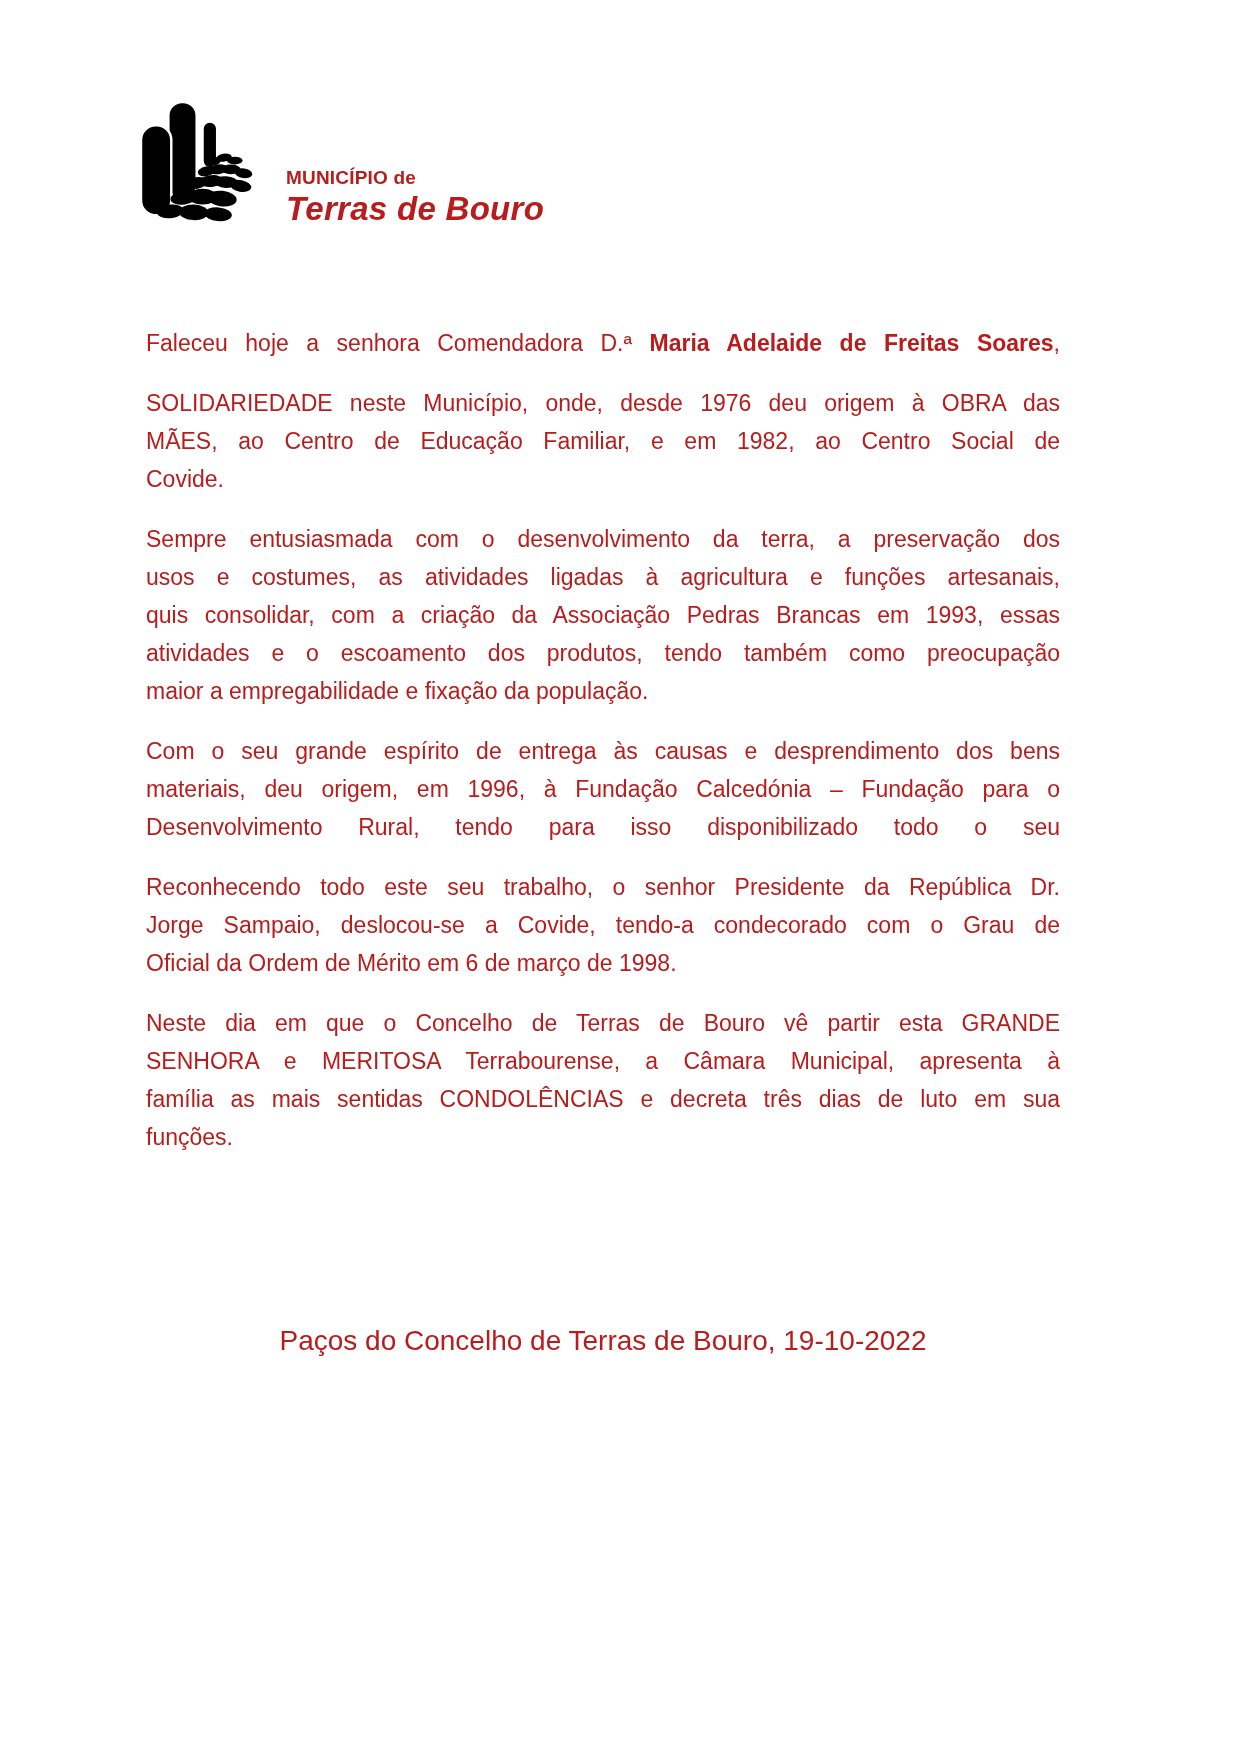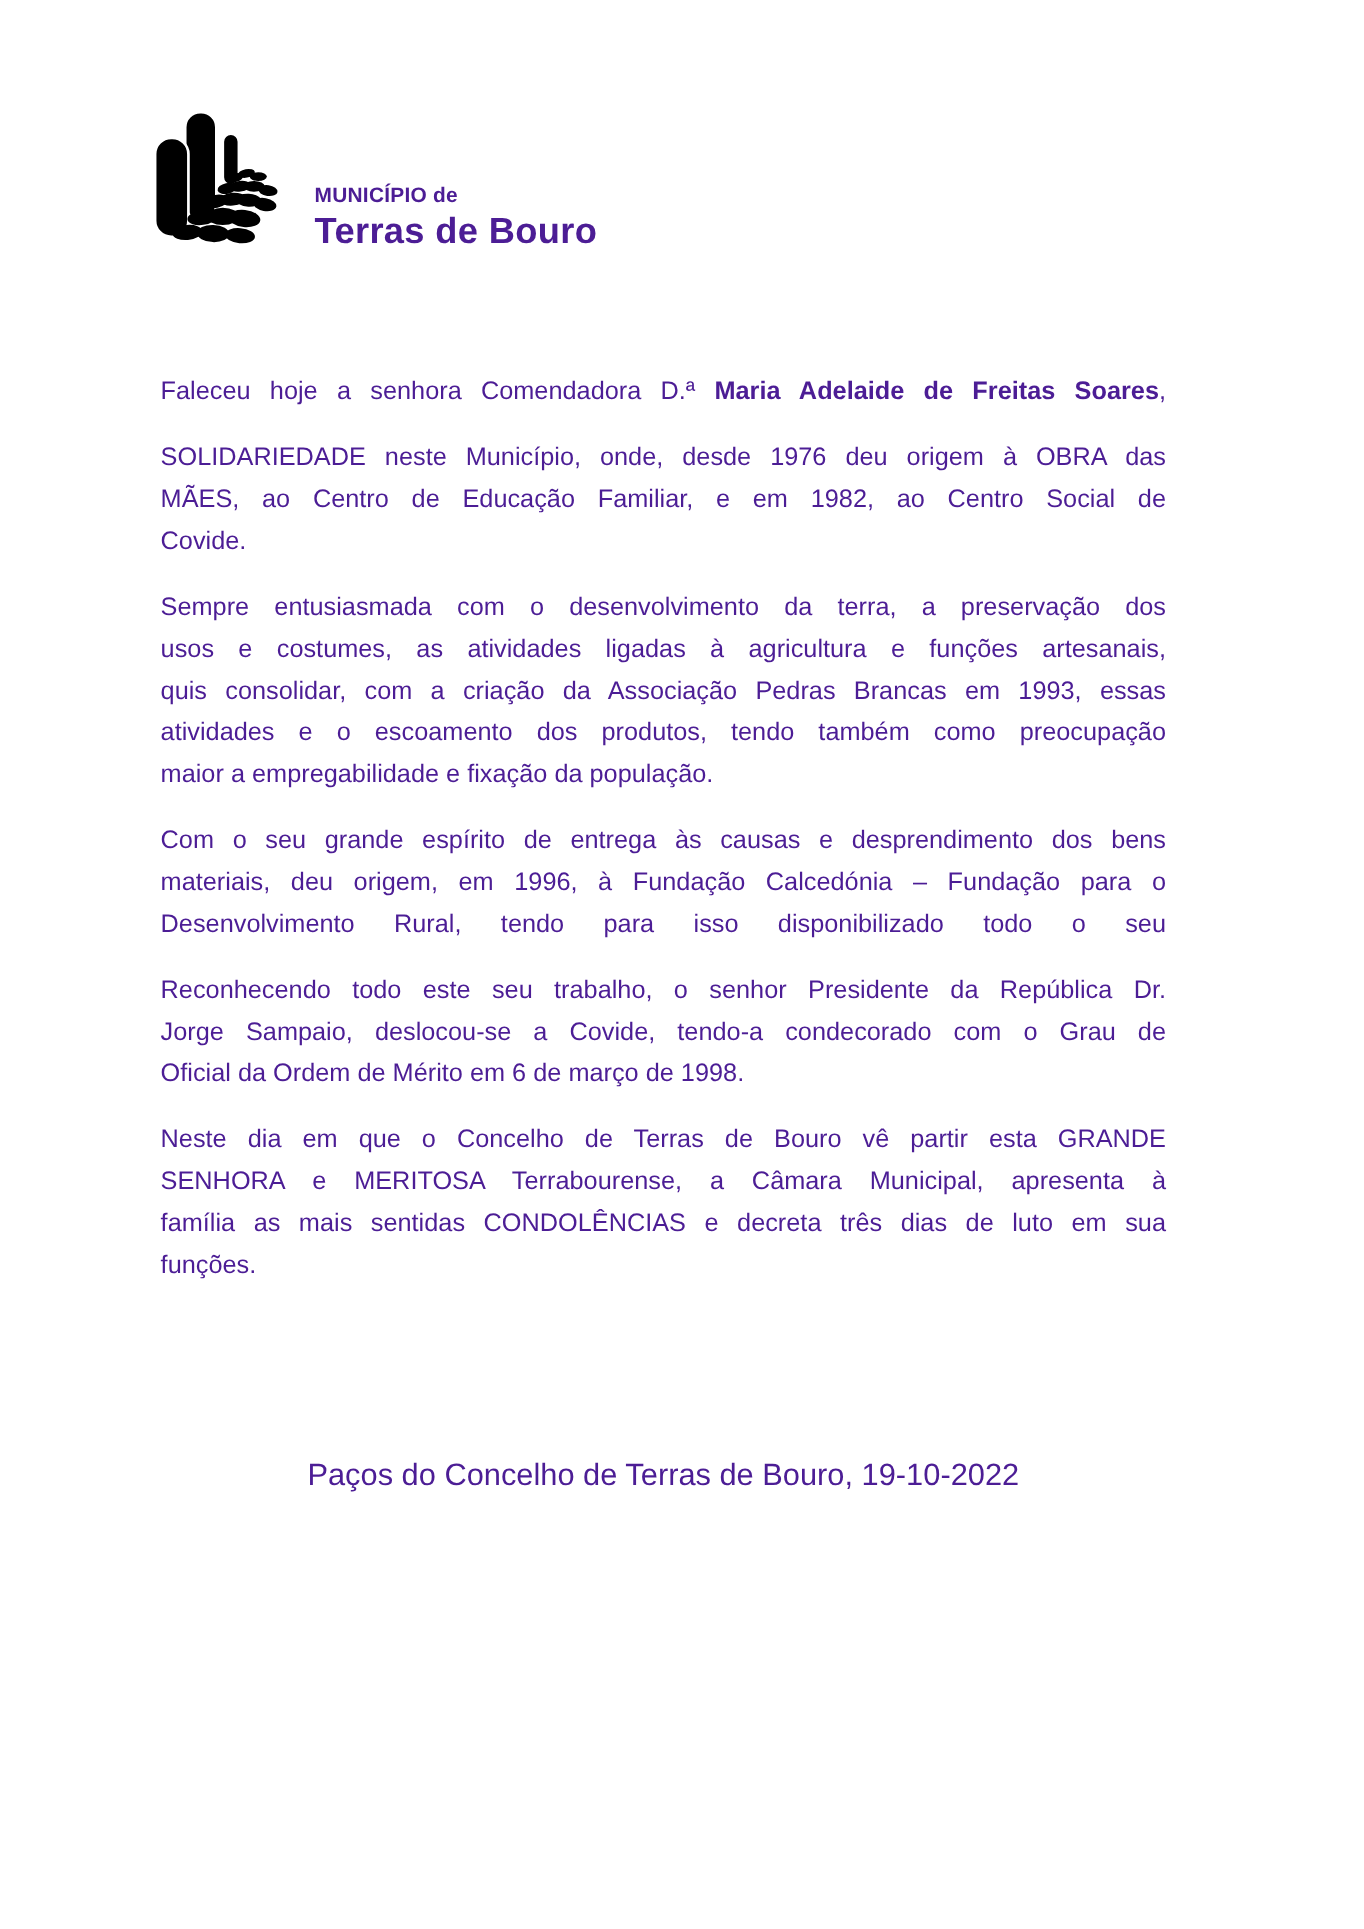--- a/index.html
+++ b/index.html
@@ -1,37 +1,37 @@
 <!DOCTYPE html>
 <html><head>
 <meta charset="utf-8">
 <style>
   html,body{margin:0;padding:0;background:#ffffff;}
   .page{
     position:relative;
     width:1240px;height:1754px;
     background:#ffffff;
     font-family:"Liberation Sans", sans-serif;
-    color:#4c1d95;
+    color:#b91c1c;
     overflow:hidden;
   }
   
   .logo{
     position:absolute;left:138px;top:100px;
     display:flex;align-items:flex-end;gap:16px;
   }
   .logo-text{padding-bottom:2px;}
   .org-small{font-size:19px;font-weight:700;letter-spacing:.2px;line-height:1.1;}
-  .org-name{font-size:33px;font-weight:700;letter-spacing:.3px;line-height:1.1;margin-top:2px;}
+  .org-name{font-size:33px;font-weight:700;letter-spacing:.3px;line-height:1.1;margin-top:2px;font-style:italic;}
   
   .doc-body{
     position:absolute;left:146px;top:320px;width:914px;
     font-size:23px;line-height:38px;
   }
-  .paragraph{margin:16px 0 22px 0;}
+  .paragraph{margin:4px 0 22px 0;}
   .line{text-align:justify;text-align-last:justify;}
   .line.last{text-align-last:left;}
   .bold{font-weight:700;}
   
   .doc-footer{
     position:absolute;left:146px;top:1322px;width:914px;
     text-align:center;font-size:28px;line-height:38px;
   }
   .signature-line{margin-top:32px;}
   .caret{

